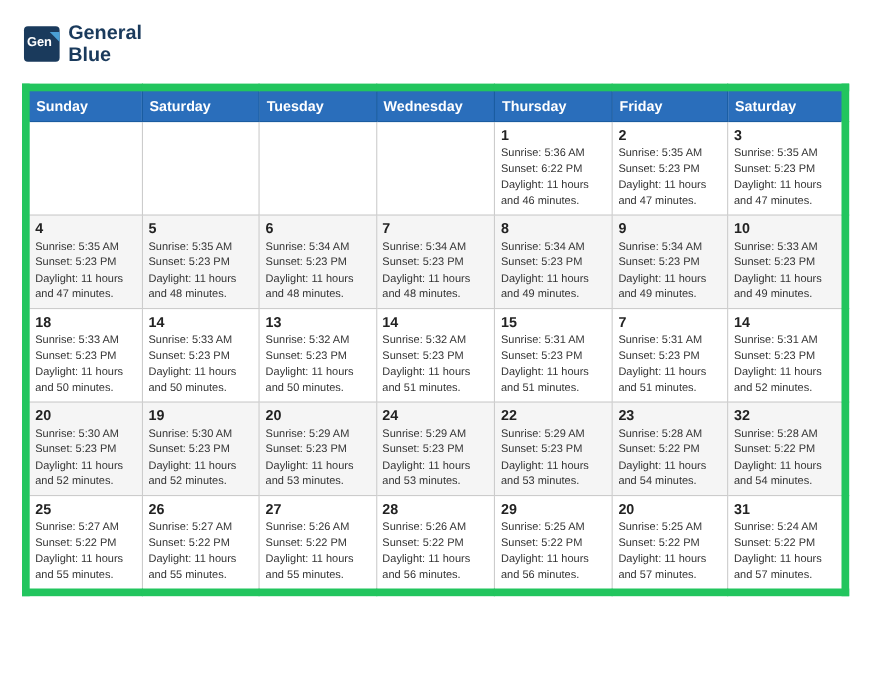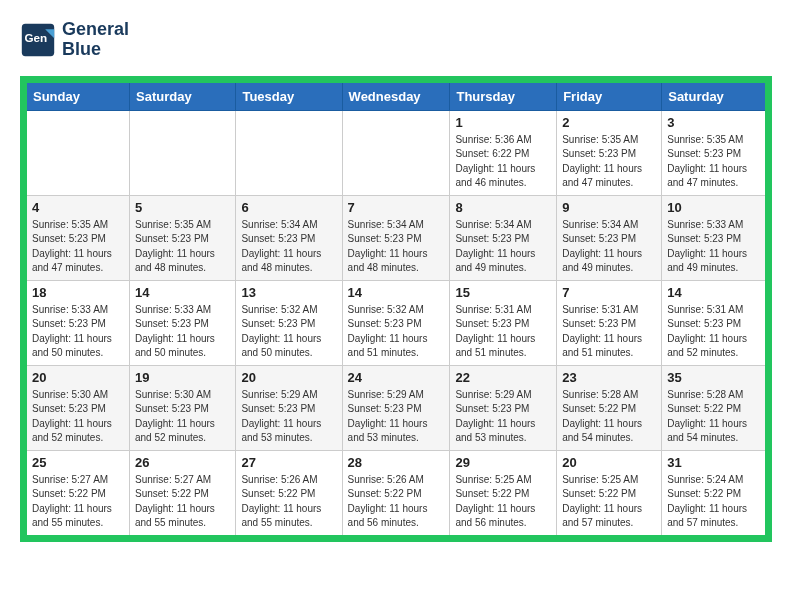--- a/index.html
+++ b/index.html
@@ -284,21 +284,21 @@
 and 53 minutes.</div>
         </td>
         <td>
           <div class="day-number">23</div>
           <div class="day-info" style="white-space: pre-line;">Sunrise: 5:28 AM
 Sunset: 5:22 PM
 Daylight: 11 hours
 and 54 minutes.</div>
         </td>
         <td>
-          <div class="day-number">35</div>
+          <div class="day-number">32</div>
           <div class="day-info" style="white-space: pre-line;">Sunrise: 5:28 AM
 Sunset: 5:22 PM
 Daylight: 11 hours
 and 54 minutes.</div>
         </td>
       </tr>
       <tr>
         <td>
           <div class="day-number">25</div>
           <div class="day-info" style="white-space: pre-line;">Sunrise: 5:27 AM

